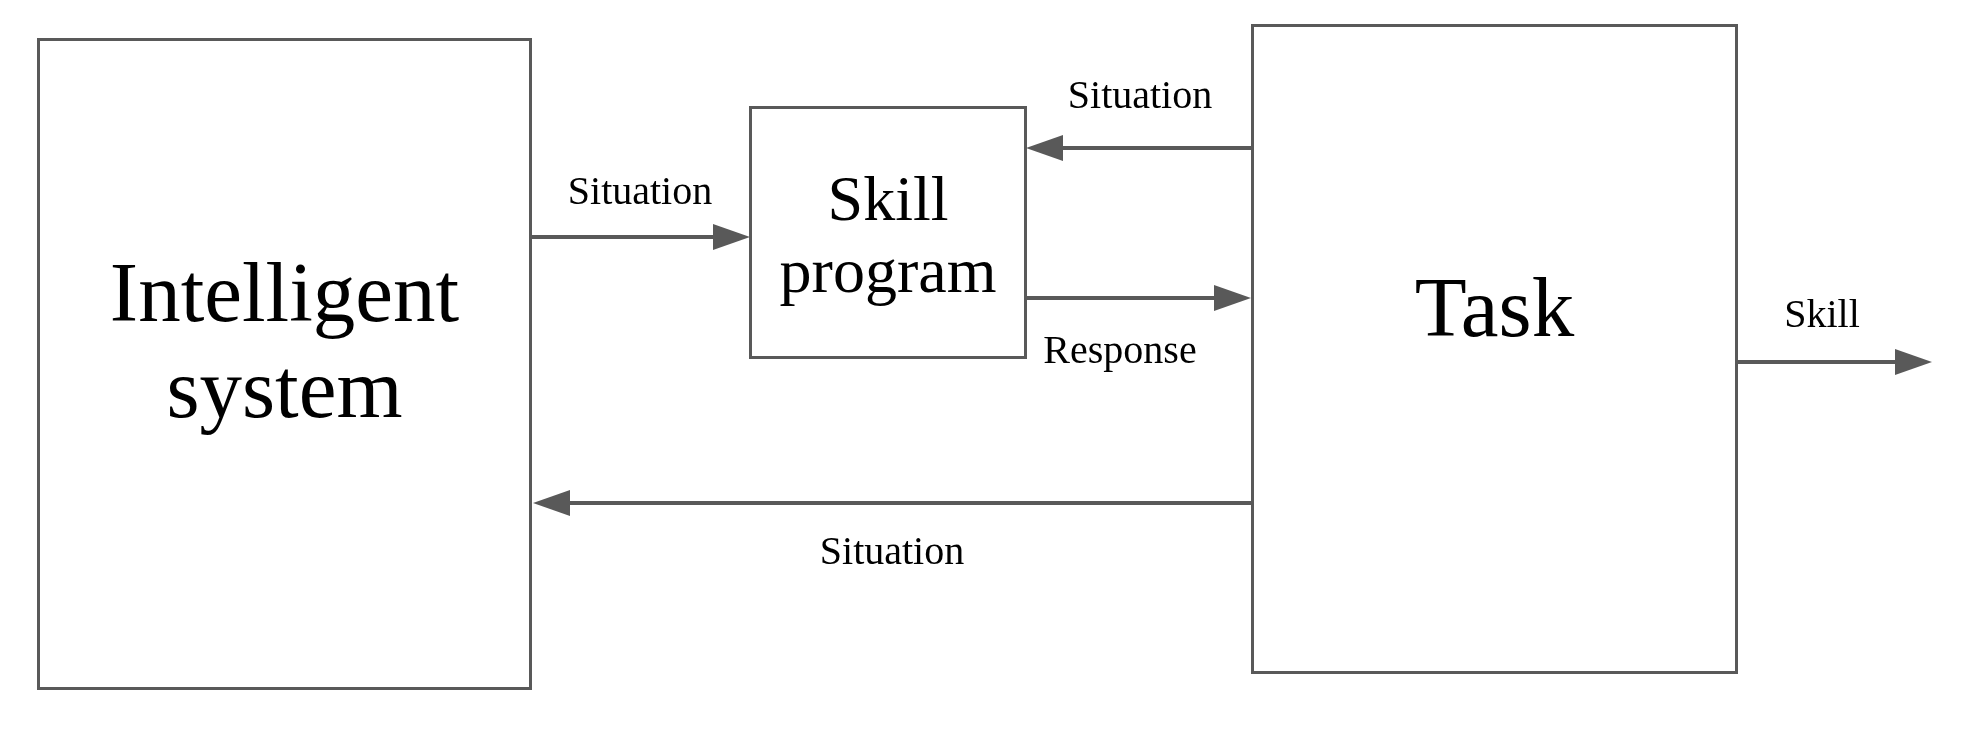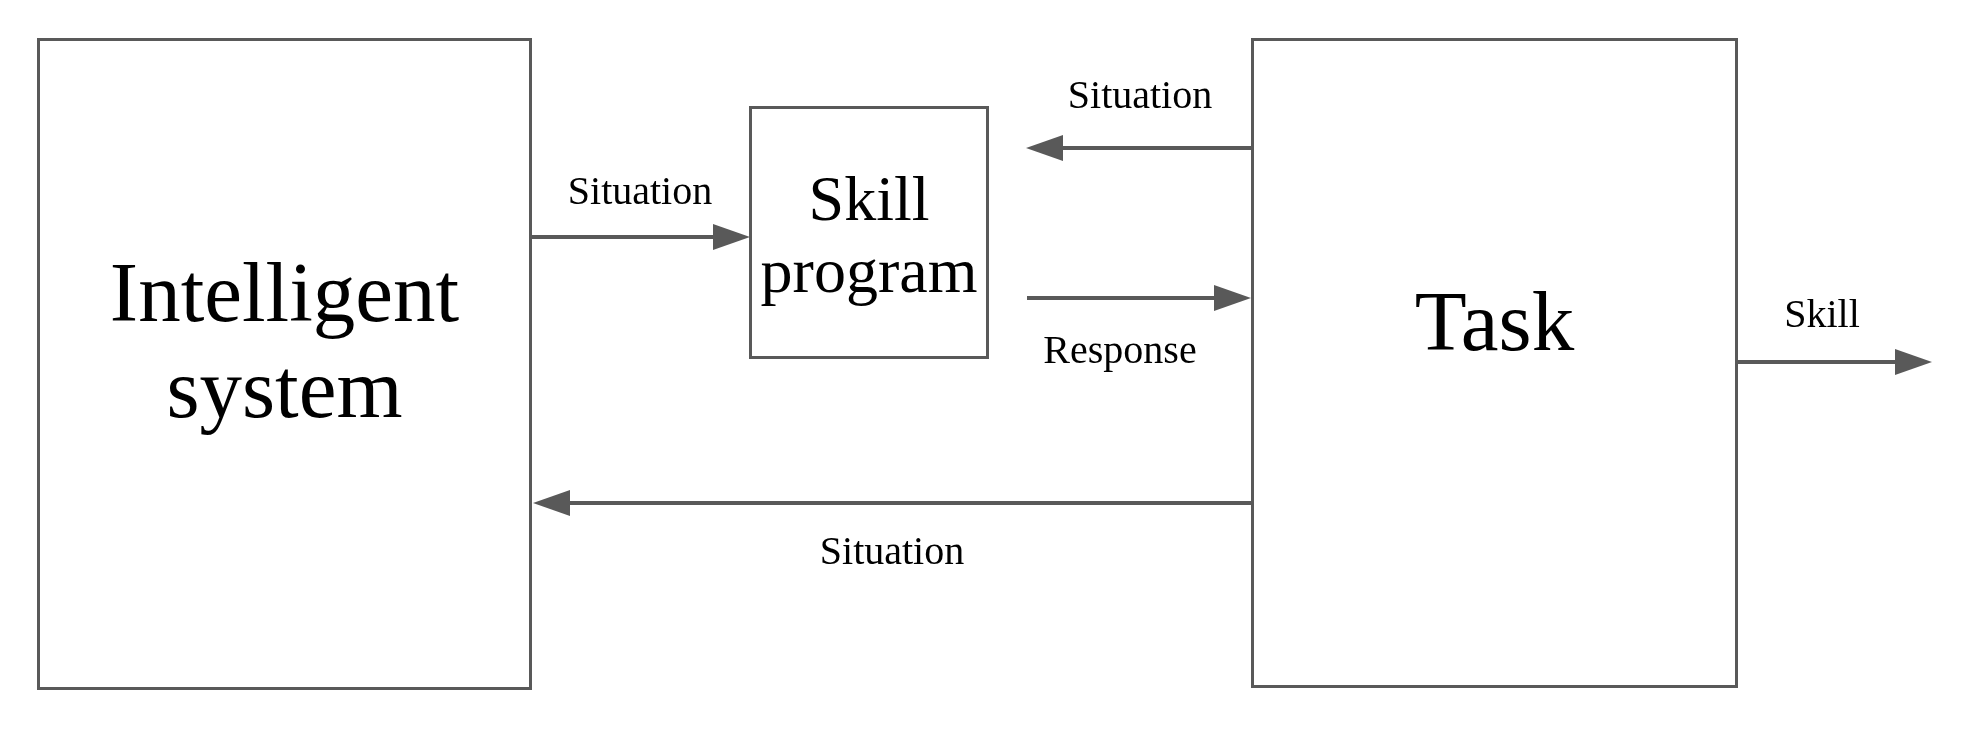--- a/index.html
+++ b/index.html
@@ -16,22 +16,22 @@
     position: absolute;
     box-sizing: border-box;
     border: 3px solid #595959;
     background: #ffffff;
     display: flex;
     align-items: center;
     justify-content: center;
     text-align: center;
   }
   #node-intelligent { left: 37px;   top: 38px;  width: 495px; height: 652px; }
-  #node-skill       { left: 749px;  top: 106px; width: 240px; height: 253px; }
-  #node-task        { left: 1251px; top: 38px;  width: 487px; height: 650px; justify-content: center; }
+  #node-skill       { left: 749px;  top: 106px; width: 278px; height: 253px; }
+  #node-task        { left: 1251px; top: 24px;  width: 487px; height: 650px; justify-content: center; }
   .node-label-big {
     font-size: 85px;
     line-height: 96px;
     transform: translateY(-24px);
   }
   #node-task .node-label-big { transform: translateY(-42px); }
   .node-label-mid {
     font-size: 64px;
     line-height: 72px;
     transform: translateY(2px);

